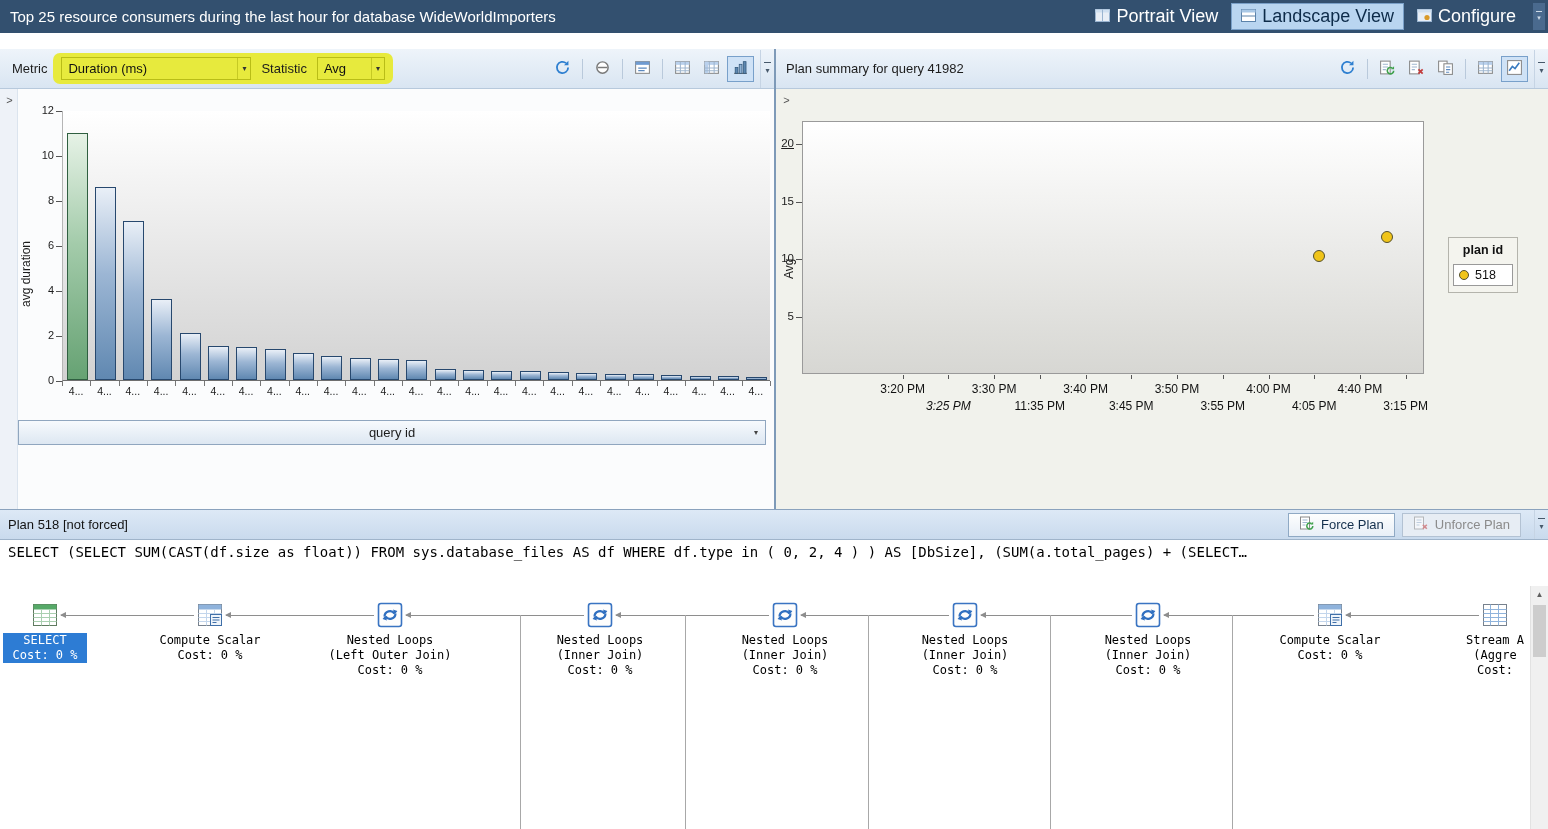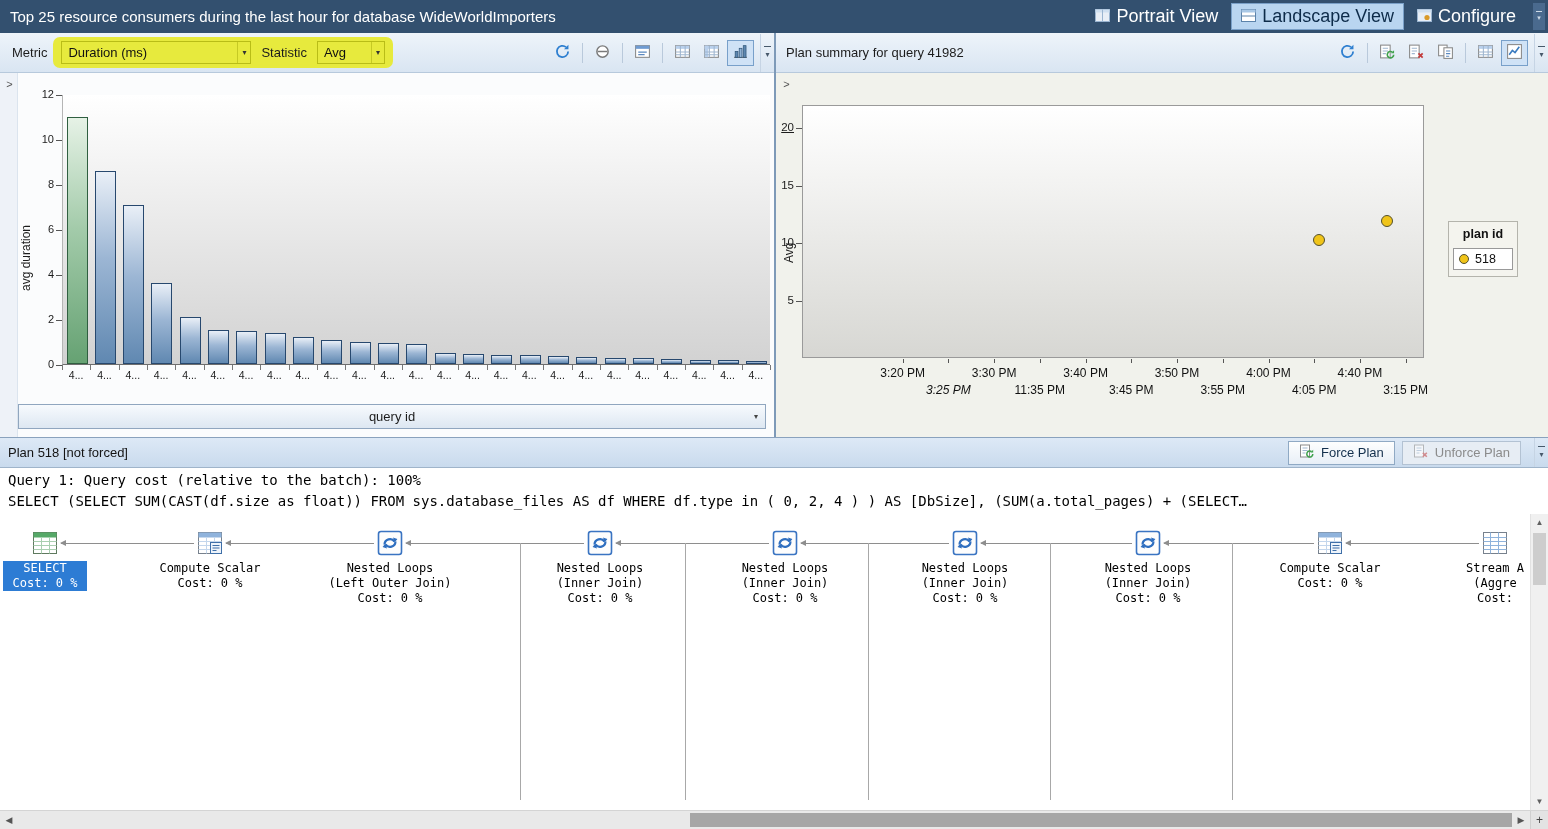--- a/index.html
+++ b/index.html
@@ -10,21 +10,21 @@
   
   .titlebar { height:33px; background:var(--header-bg,#33506f); display:flex; align-items:center; padding-left:10px; color:#fff; }
   .titlebar-text { font-size:15px; }
   .titlebar-buttons { margin-left:auto; display:flex; align-items:center; gap:3px; padding-right:3px; height:100%; }
   .tb-btn { display:flex; align-items:center; gap:6px; background:transparent; border:1px solid transparent; color:#fff; font-size:18px; padding:4px 9px; height:27px; cursor:default; font-family:inherit; }
   .tb-btn.active { background:#b9d5f0; color:#0d2b49; border-color:#7aa0c8; }
   .hdr-overflow { width:12px; height:27px; background:#4a6a8e; color:#cfdae6; display:flex; flex-direction:column; align-items:center; justify-content:center; font-size:7px; margin-left:4px; }
   .hdr-overflow i { display:block; width:6px; height:1px; background:#cfdae6; margin-bottom:2px; }
 
   
-  .top-section { display:flex; height:404px; }
+  .top-section { display:flex; height:460px;margin-top:16px; }
   .pane { position:relative; }
   .pane-left { width:776px; border-right:2px solid #7e9ab8; background:#fbfcfd; }
   .pane-right { flex:1; background:#f1f2ec; }
 
   .toolbar { height:40px; background:linear-gradient(#eef4fa,#d9e5f2); border-bottom:1px solid #b7c9dc; display:flex; align-items:center; padding:0 0 0 6px; position:relative; }
   .tb-label { font-size:13px; color:#1c1c1c; margin:0 6px; white-space:nowrap; }
   .tb-title { font-size:13px; color:#1c1c1c; margin-left:4px; white-space:nowrap; }
   .hl-pill { background:var(--highlight-yellow,#e7ea3d); border-radius:7px; display:flex; align-items:center; height:31px; padding:0 8px; gap:4px; }
   .dropdown { background:var(--highlight-yellow,#e7ea3d); border:1px solid #b9bd17; height:23px; display:flex; align-items:center; padding:0 0 0 6px; font-size:13px; color:#111; width:190px; justify-content:space-between; cursor:default; }
   .dropdown.small { width:68px; }
@@ -433,21 +433,20 @@
         <span>Unforce Plan</span>
       </button>
       <div class="tb-overflow">
           <i></i>
           <span>▾</span>
         </div>
     </div>
   </div>
 
   <div class="query-text">
-    <div>Query 1: Query cost (relative to the batch): 100%</div>
     <div>SELECT (SELECT SUM(CAST(df.size as float)) FROM sys.database_files AS df WHERE df.type in ( 0, 2, 4 ) ) AS [DbSize], (SUM(a.total_pages) + (SELECT…</div>
   </div>
 
   <div class="plan-canvas" id="plan-canvas">
     <div class="v-scrollbar">
       <button class="vs-btn">▲</button>
       <div class="vs-track">
           <div class="vs-thumb"></div>
         </div>
       <button class="vs-btn">▼</button>

